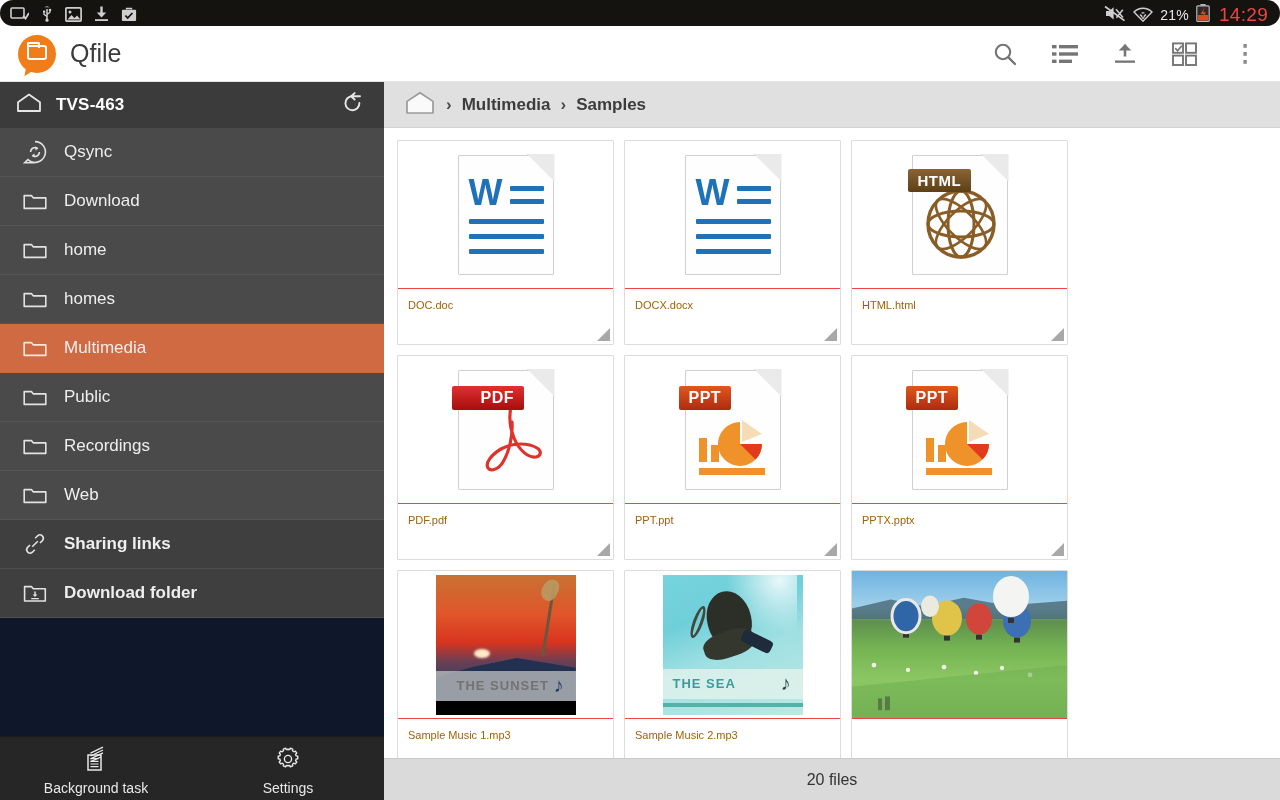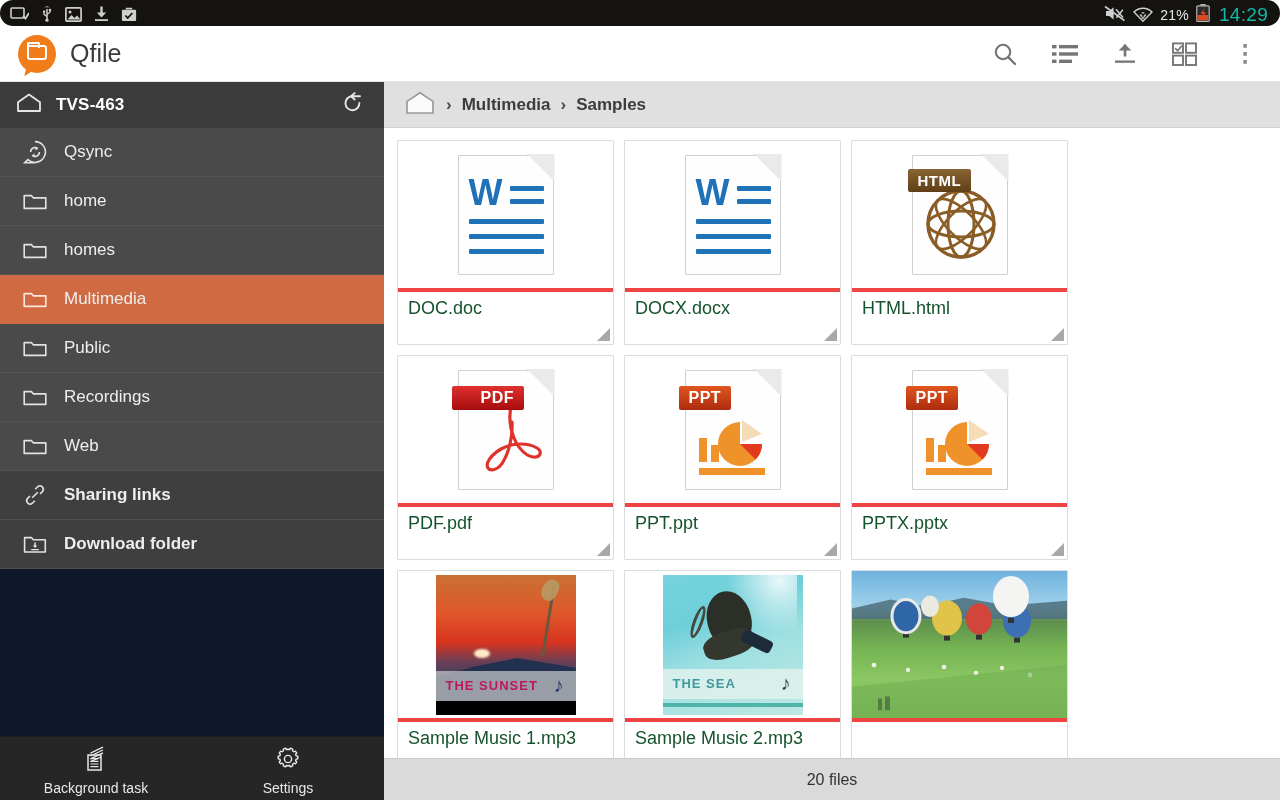--- a/index.html
+++ b/index.html
@@ -13,21 +13,21 @@
 
   
   .statusbar {
     height:26px; background:#15130f; color:#d8d8d8;
     display:flex; align-items:flex-end; justify-content:space-between;
     padding:0 12px 0 10px; flex:0 0 26px;border-radius:13px;
   }
   .sb-left { display:flex; align-items:center; gap:12px; }
   .sb-right { display:flex; align-items:center; gap:7px; }
   .sb-pct { font-size:14px; color:#e6e6e6; letter-spacing:.2px;}
-  .sb-time { font-size:19px; color:#14b8a6; letter-spacing:.3px; margin-left:2px;}
+  .sb-time { font-size:19px; color:#ef4444; letter-spacing:.3px; margin-left:2px;}
 
   
   .actionbar {
     height:56px; background:#ffffff; flex:0 0 56px;
     display:flex; align-items:center; justify-content:space-between;
     padding:0 14px 0 18px;
     border-bottom:1px solid #e4e4e4;
   }
   .ab-left { display:flex; align-items:center; gap:14px; }
   .app-title { font-size:25px; color:#3a3a3a; }
@@ -96,22 +96,22 @@
   .card {
     width:217px; height:205px; background:#ffffff; border:1px solid #dcdcdc;
     display:flex; flex-direction:column; position:relative; cursor:pointer;
     border-radius:1px;
   }
   .card .thumb {
     flex:1 1 auto; display:flex; align-items:center; justify-content:center;
     overflow:hidden; position:relative; min-height:0;
   }
   .card .label {
-    flex:0 0 56px; border-top:4px solid #ef4444; padding:7px 10px 0 10px;
-    font-size:18px; color:#14532d; line-height:19px; position:relative;
+    flex:0 0 56px; border-top:1px solid #ef4444; padding:7px 10px 0 10px;
+    font-size:11px; color:#a16207; line-height:19px; position:relative;
     overflow:hidden;
   }
   .corner {
     position:absolute; right:3px; bottom:3px; width:0; height:0;
     border-bottom:13px solid #a8a8a8; border-left:13px solid transparent;
   }
 
   
   .pageicon { position:relative; width:96px; height:120px; }
   .pageicon .sheet {
@@ -310,20 +310,28 @@
                 <path d="M12 1.6a10.4 10.4 0 1 1-7.1 18l-3.2 3.2h10.3" fill="none" stroke="#e2e2e2" stroke-width="1.6"></path>
                 <path d="M7.6 12a4.4 4.4 0 0 1 7.2-3.4" fill="none" stroke="#e2e2e2" stroke-width="1.6"></path>
                 <path d="M16.4 12a4.4 4.4 0 0 1-7.2 3.4" fill="none" stroke="#e2e2e2" stroke-width="1.6"></path>
                 <path d="M12.2 6.6l2.8 1.9-2.5 2.1z" fill="#e2e2e2"></path>
                 <path d="M11.8 17.4L9 15.5l2.5-2.1z" fill="#e2e2e2"></path>
               </svg>
           </span>
           <span>Qsync</span>
         </div>
 
+        <div class="nav-item">
+          <span class="nav-ic">
+            <svg width="24" height="20" viewBox="0 0 24 20">
+                <path d="M1.2 17.4V4.6h7.2l2 2.3h12.4v10.5z" fill="none" stroke="#e2e2e2" stroke-width="1.6" stroke-linejoin="round"></path>
+              </svg>
+          </span>
+          <span>Download</span>
+        </div>
 
         <div class="nav-item">
           <span class="nav-ic">
             <svg width="24" height="20" viewBox="0 0 24 20">
                 <path d="M1.2 17.4V4.6h7.2l2 2.3h12.4v10.5z" fill="none" stroke="#e2e2e2" stroke-width="1.6" stroke-linejoin="round"></path>
               </svg>
           </span>
           <span>home</span>
         </div>
 
@@ -550,21 +558,21 @@
 
           <div class="card">
             <div class="thumb">
               <div class="album">
                 <div class="art" style="background:linear-gradient(#c87133 0%,#e0562a 28%,#d8341f 48%,#6a3f55 62%,#2f3f62 78%,#2b3b58 100%);"></div>
                 <div style="position:absolute; left:38px; top:74px; width:16px; height:9px; background:#ffe9c8; border-radius:50%; filter:blur(1px);"></div>
                 <div style="position:absolute; left:0; right:0; top:80px; height:60px; background:#21314f; clip-path:polygon(0 38%,28% 20%,58% 6%,100% 22%,100% 100%,0 100%);"></div>
                 <div style="position:absolute; right:26px; top:8px; width:3px; height:74px; background:#6a5740; transform:rotate(9deg); border-radius:2px;"></div>
                 <div style="position:absolute; right:18px; top:4px; width:16px; height:22px; background:#b89a63; border-radius:60% 40% 50% 50%; transform:rotate(22deg); opacity:.9;"></div>
                 <div class="strip" style="background:rgba(200,200,200,0.72);">
-                  <span class="stripname" style="color:#be185d;">THE SUNSET</span>
+                  <span class="stripname" style="color:#737373;margin-left:11px;">THE SUNSET</span>
                   <span class="note" style="color:#243a66;">♪</span>
                 </div>
                 <div style="position:absolute; left:0; right:0; bottom:0; height:14px; background:#000;"></div>
               </div>
             </div>
             <div class="label">Sample Music 1.mp3</div>
 
           </div>
 
           <div class="card">

